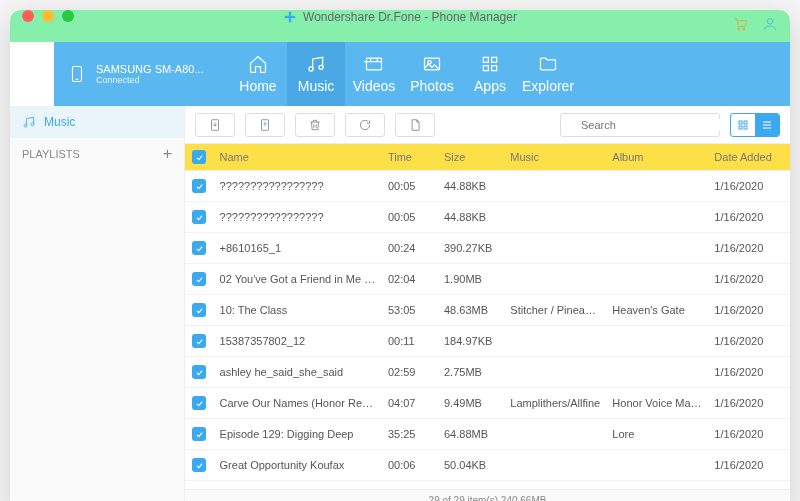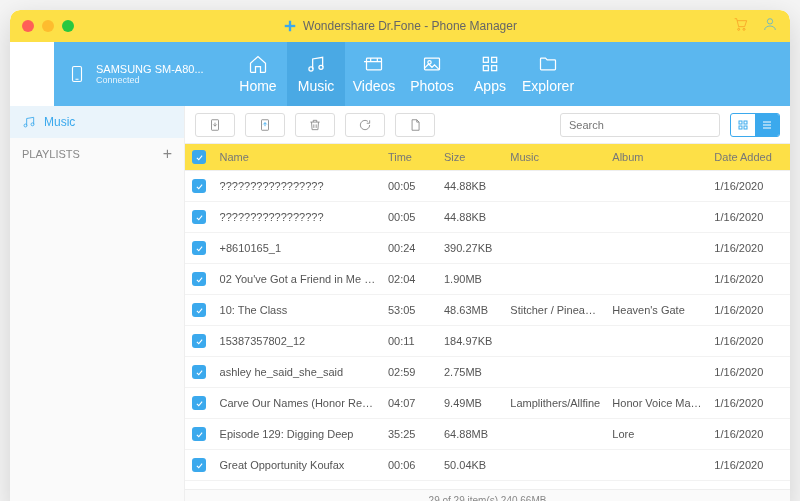--- a/index.html
+++ b/index.html
@@ -1,20 +1,20 @@
 <!DOCTYPE html>
 <html><head>
 <meta charset="utf-8">
 <style>
 * { margin: 0; padding: 0; box-sizing: border-box; font-family: -apple-system, BlinkMacSystemFont, "Segoe UI", Helvetica, Arial, sans-serif; }
 body { background: #f5f5f5; display: flex; justify-content: center; align-items: flex-start; padding: 10px; }
 .window { width: 800px; height: 501px; background: #fff; border-radius: 10px; box-shadow: 0 8px 30px rgba(0,0,0,0.15); overflow: hidden; display: flex; flex-direction: column; }
 
 
-.titlebar { height: 32px; background: #fde047; display: flex; align-items: center; padding: 0 12px; position: relative; border-top-left-radius: 10px; border-top-right-radius: 10px; }
+.titlebar { height: 32px; background: #86efac; display: flex; padding: 0 12px; position: relative; border-top-left-radius: 10px; border-top-right-radius: 10px; }
 .traffic { display: flex; gap: 8px; }
 .dot { width: 12px; height: 12px; border-radius: 50%; }
 .dot.red { background: #ff5f57; }
 .dot.yellow { background: #febc2e; }
 .dot.green { background: #28c840; }
 .title-center { position: absolute; left: 0; right: 0; display: flex; justify-content: center; align-items: center; gap: 6px; font-size: 12px; color: #666; pointer-events: none; }
 .title-center svg { width: 14px; height: 14px; }
 .title-right { margin-left: auto; display: flex; gap: 14px; align-items: center; }
 .title-right svg { width: 16px; height: 16px; stroke: #f7941e; fill: none; }
 .title-right .user svg { stroke: #3ba9ed; }
@@ -39,21 +39,21 @@
 .side-playlists { height: 32px; display: flex; align-items: center; justify-content: space-between; padding: 0 12px; font-size: 11px; color: #888; }
 .side-playlists .plus { font-size: 16px; color: #888; cursor: pointer; }
 
 .content { flex: 1; display: flex; flex-direction: column; overflow: hidden; }
 
 
 .toolbar { height: 38px; display: flex; align-items: center; padding: 0 10px; gap: 10px; border-bottom: 1px solid #eee; }
 .tbtn { width: 40px; height: 24px; border: 1px solid #ddd; border-radius: 3px; display: flex; align-items: center; justify-content: center; cursor: pointer; background: #fff; }
 .tbtn svg { width: 14px; height: 14px; stroke: #888; fill: none; stroke-width: 1.5; }
 .toolbar .spacer { flex: 1; }
-.search { width: 160px; height: 24px; border: 1px solid #ddd; border-radius: 3px; display: flex; align-items: center; padding: 0 8px; gap: 6px; }
+.search { width: 160px; height: 24px; border: 1px solid #ddd; border-radius: 3px; display: flex; align-items: center; padding: 0 20px; gap: 6px; }
 .search input { border: none; outline: none; flex: 1; font-size: 11px; color: #666; }
 .search svg { width: 12px; height: 12px; stroke: #aaa; fill: none; stroke-width: 2; }
 .viewtoggle { display: flex; border: 1px solid #3ba9ed; border-radius: 3px; overflow: hidden; }
 .viewtoggle .v { width: 24px; height: 22px; display: flex; align-items: center; justify-content: center; cursor: pointer; }
 .viewtoggle .v svg { width: 12px; height: 12px; }
 .viewtoggle .v.grid svg { stroke: #3ba9ed; fill: none; stroke-width: 2; }
 .viewtoggle .v.list { background: #3ba9ed; }
 .viewtoggle .v.list svg { stroke: #fff; fill: none; stroke-width: 2; }
 
 

